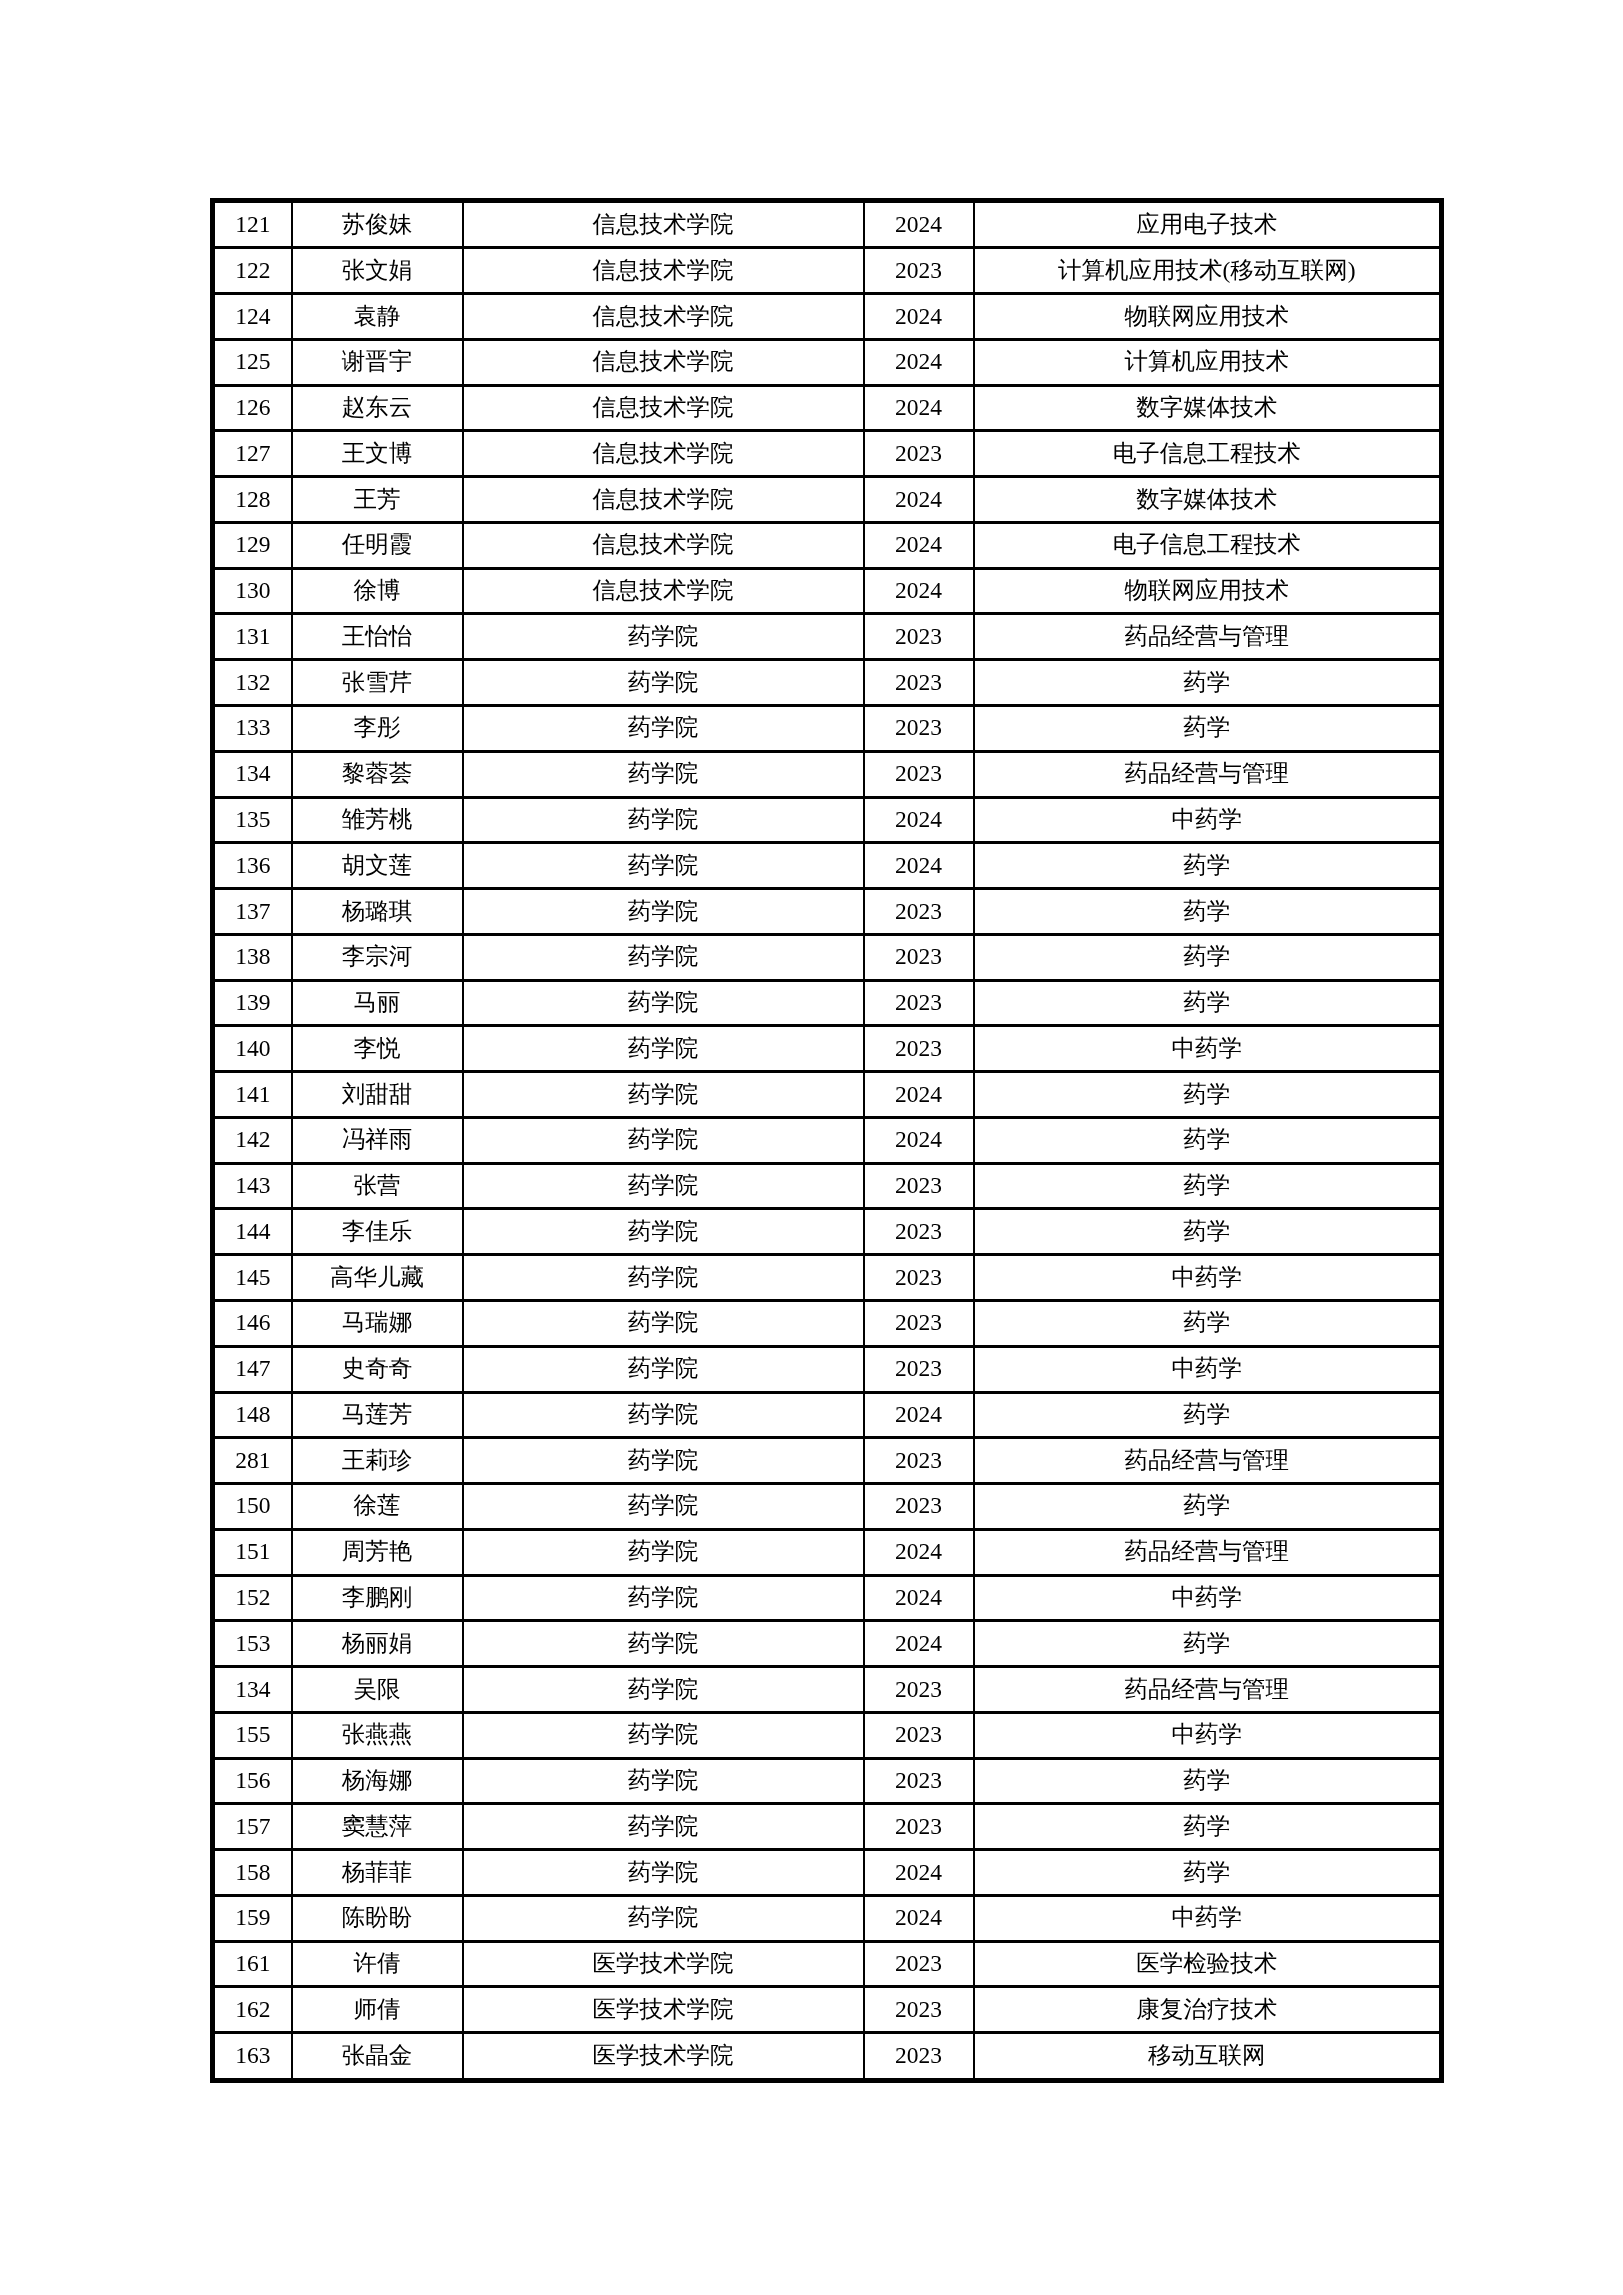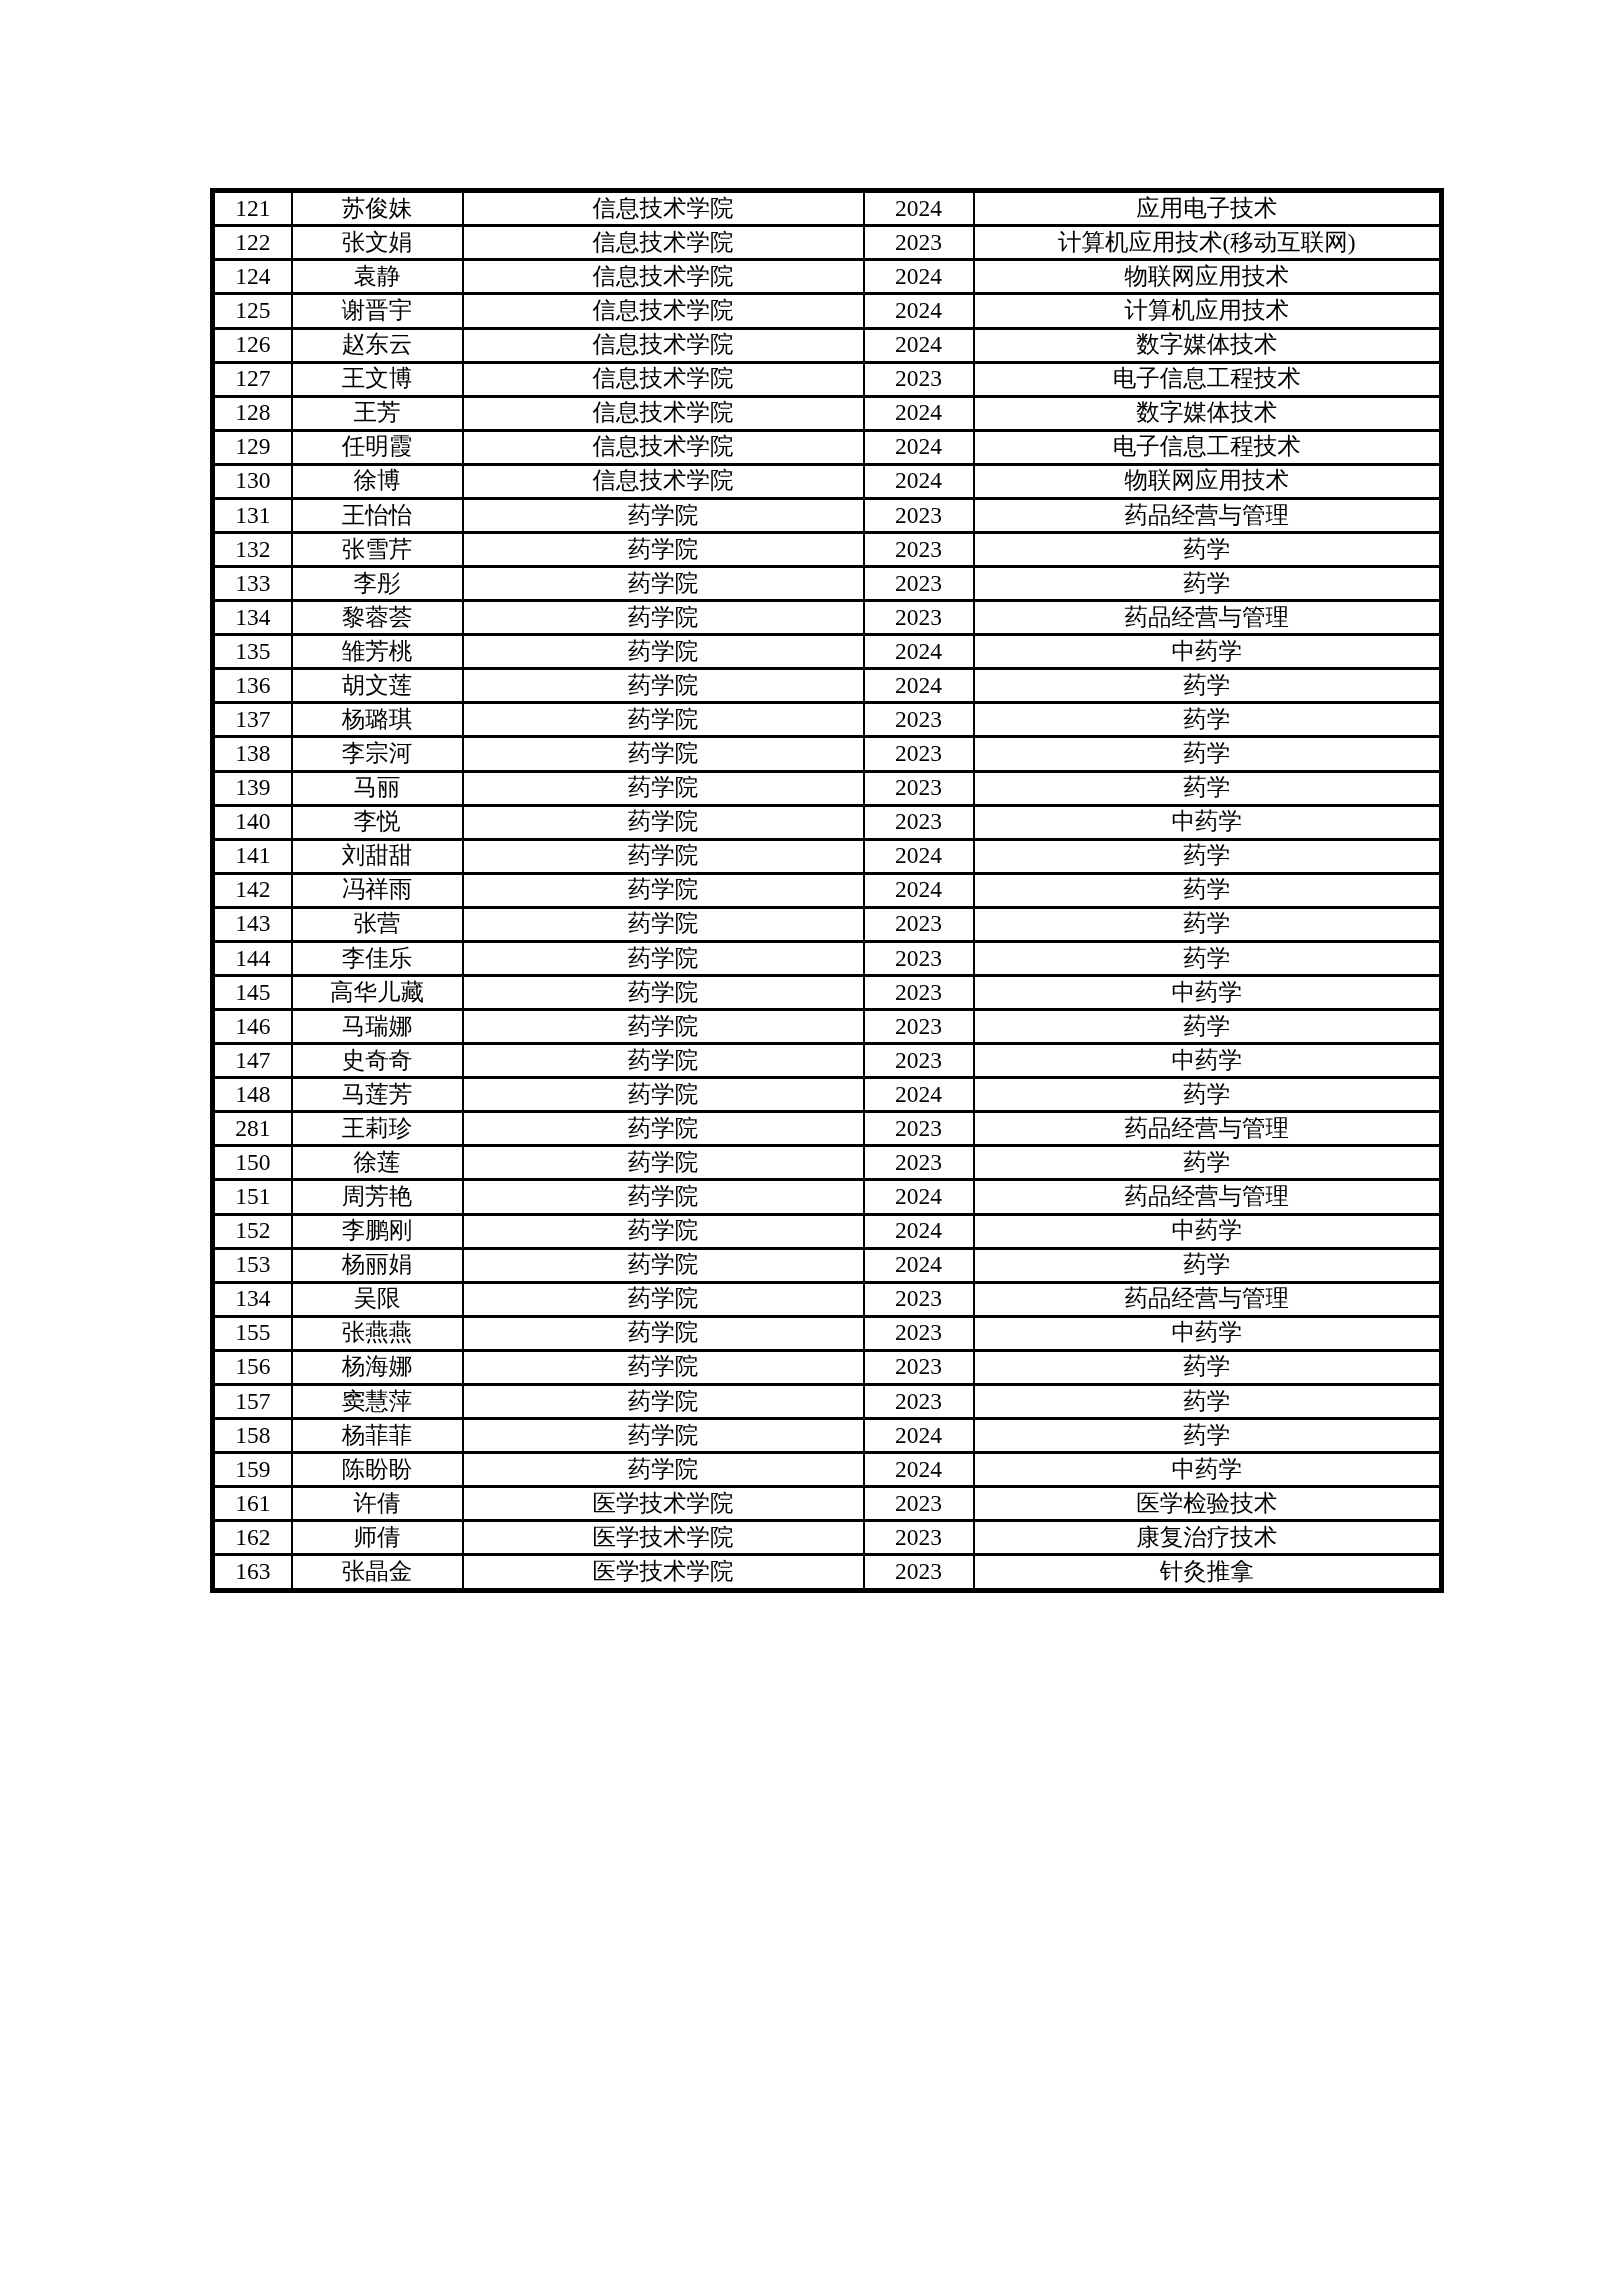--- a/index.html
+++ b/index.html
@@ -11,23 +11,23 @@
     position: relative;
     width: 1623px;
     height: 2295px;
     background: #ffffff;
     font-family: "Liberation Serif", "DejaVu Serif", serif;
     color: #000000;
   }
   table.roster {
     position: absolute;
     left: 210px;
-    top: 188px;
+    top: 198px;
     width: 1230px;
-    height: 1405px;
+    height: 1885px;
     border-collapse: collapse;
     table-layout: fixed;
     border: 5.1px solid #000000;
   }
   table.roster td {
     border-left: 2px solid #000000;
     border-right: 2px solid #000000;
     border-top: 3.1px solid #000000;
     border-bottom: 3.1px solid #000000;
     text-align: center;
@@ -335,18 +335,18 @@
     <td>师倩</td>
     <td>医学技术学院</td>
     <td>2023</td>
     <td>康复治疗技术</td>
   </tr>
         <tr>
     <td>163</td>
     <td>张晶金</td>
     <td>医学技术学院</td>
     <td>2023</td>
-    <td>针灸推拿</td>
+    <td>移动互联网</td>
   </tr>
       </tbody>
   </table>
 </div>
 
 
 </body></html>

